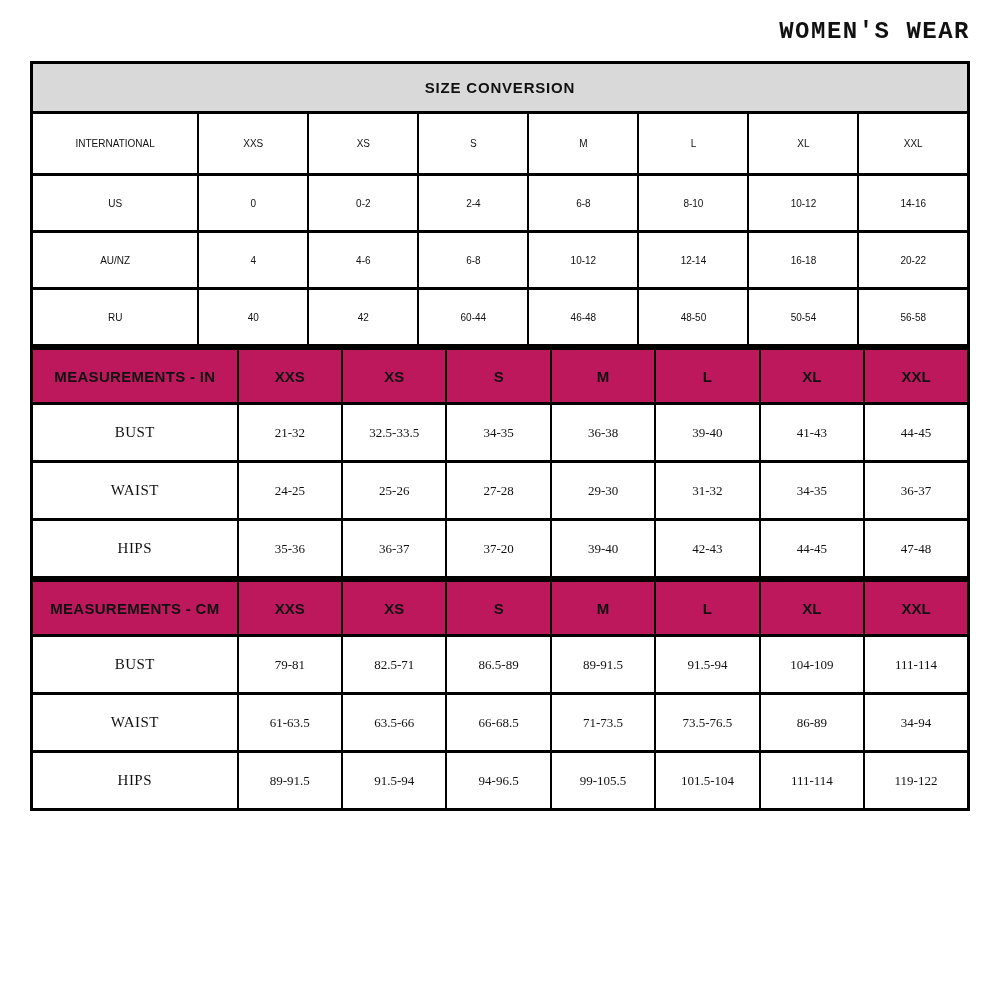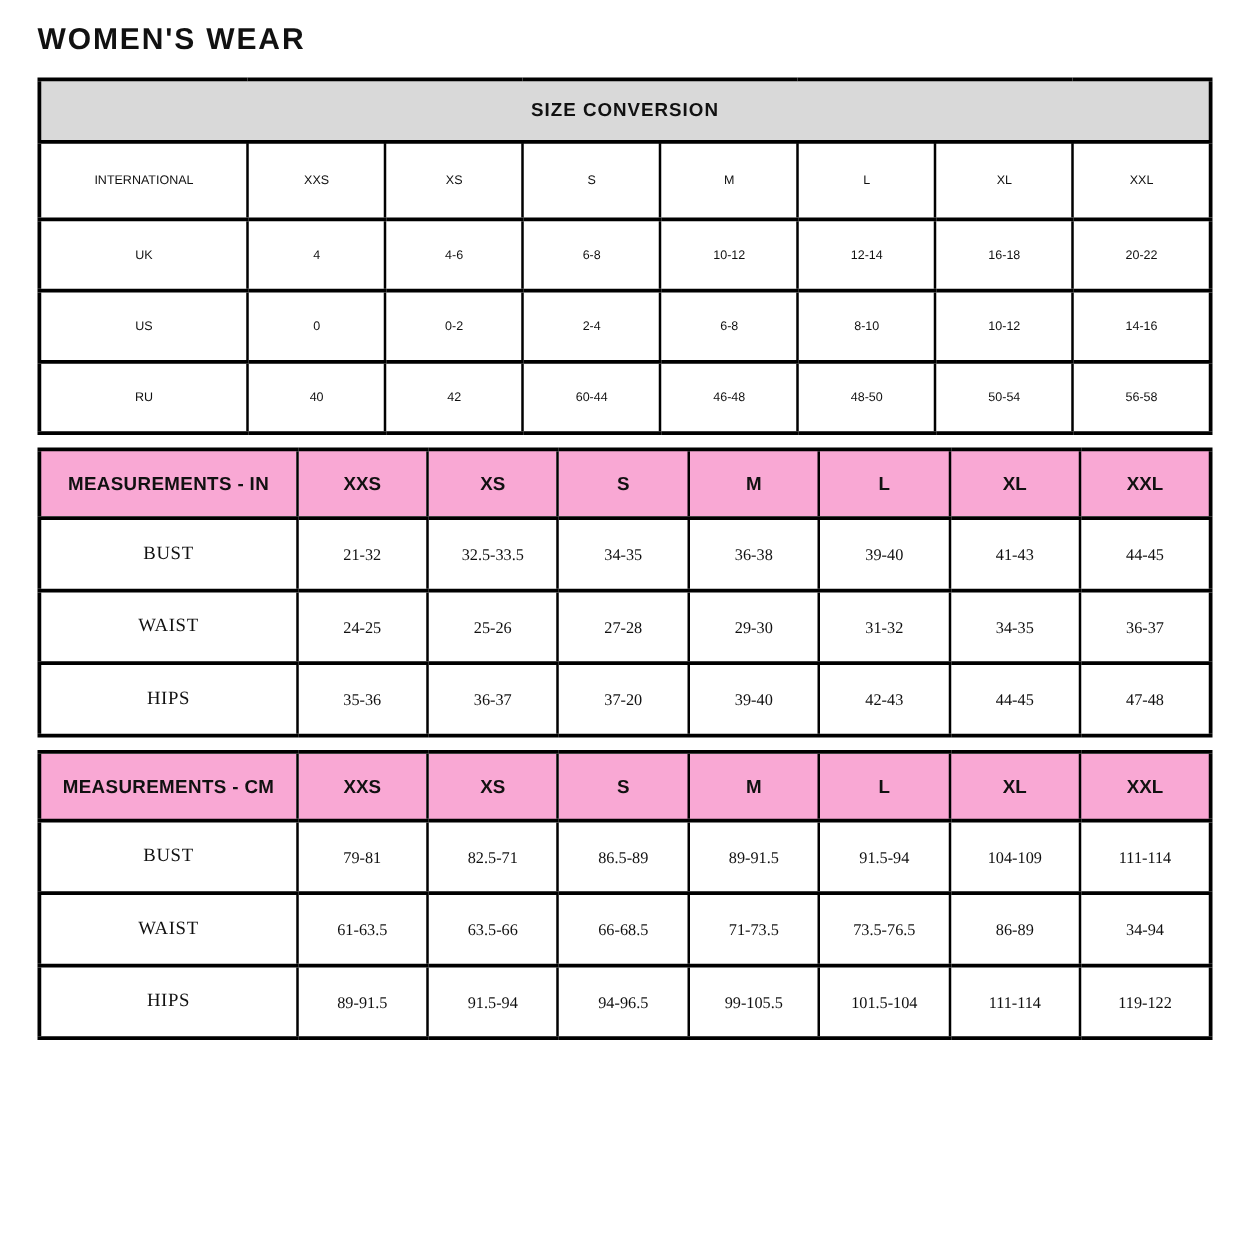--- a/index.html
+++ b/index.html
@@ -1,32 +1,32 @@
 <!DOCTYPE html>
 <html><head>
 <meta charset="utf-8">
 <style>
   html,body { margin:0; padding:0; background:#ffffff; }
   body { font-family:"Liberation Sans", sans-serif; color:#111111; }
   .page { width:1000px; height:1000px; box-sizing:border-box; padding:10px 30px 14px 30px; }
-  .page-title { text-align:left; font-size:24px; font-weight:700; letter-spacing:1.5px; margin:8px 0 16px 0; }
+  .page-title { text-align:right; font-size:24px; font-weight:700; letter-spacing:1.5px; margin:8px 0 16px 0;font-family:Liberation Mono, monospace; }
   table { border-collapse:collapse; width:100%; table-layout:fixed; }
-  .tbl { margin-bottom:10px; border:3px solid #000; }
+  .tbl { border:3px solid #000; }
   td { border-left:2px solid #000; border-right:2px solid #000;
        border-top:3px solid #000; border-bottom:3px solid #000;
        text-align:center; vertical-align:middle; padding:0 4px;
        overflow:hidden; white-space:nowrap; }
   
   .conv col.c0 { width:17.8%; }
   .conv td { height:54px; font-size:10px; }
   .conv .banner { background:#d9d9d9; height:47px; font-size:15px; font-weight:700; letter-spacing:0.8px; }
   .conv tr.intl td { height:59px; }
   
   .meas col.c0 { width:22%; }
-  .meas thead td { background:#f9a8d4; font-weight:700; height:52px; font-size:15px; }
+  .meas thead td { background:#be185d; font-weight:700; height:52px; font-size:15px; }
   .meas thead td.lbl { letter-spacing:0.3px; }
   .meas tbody td { height:55px; font-size:13px;font-family:Liberation Serif, serif; }
   .meas tbody td.lbl { font-size:15px; letter-spacing:0.5px; }
 </style>
 </head>
 <body>
 
 <div class="page">
 
   <div class="page-title">WOMEN'S WEAR</div>
@@ -50,40 +50,40 @@
         <td class="lbl">INTERNATIONAL</td>
         <td>XXS</td>
         <td>XS</td>
         <td>S</td>
         <td>M</td>
         <td>L</td>
         <td>XL</td>
         <td>XXL</td>
       </tr>
       <tr>
-        <td class="lbl">UK</td>
-        <td>4</td>
-        <td>4-6</td>
-        <td>6-8</td>
-        <td>10-12</td>
-        <td>12-14</td>
-        <td>16-18</td>
-        <td>20-22</td>
-      </tr>
-      <tr>
         <td class="lbl">US</td>
         <td>0</td>
         <td>0-2</td>
         <td>2-4</td>
         <td>6-8</td>
         <td>8-10</td>
         <td>10-12</td>
         <td>14-16</td>
       </tr>
       <tr>
+        <td class="lbl">AU/NZ</td>
+        <td>4</td>
+        <td>4-6</td>
+        <td>6-8</td>
+        <td>10-12</td>
+        <td>12-14</td>
+        <td>16-18</td>
+        <td>20-22</td>
+      </tr>
+      <tr>
         <td class="lbl">RU</td>
         <td>40</td>
         <td>42</td>
         <td>60-44</td>
         <td>46-48</td>
         <td>48-50</td>
         <td>50-54</td>
         <td>56-58</td>
       </tr>
     </tbody>

